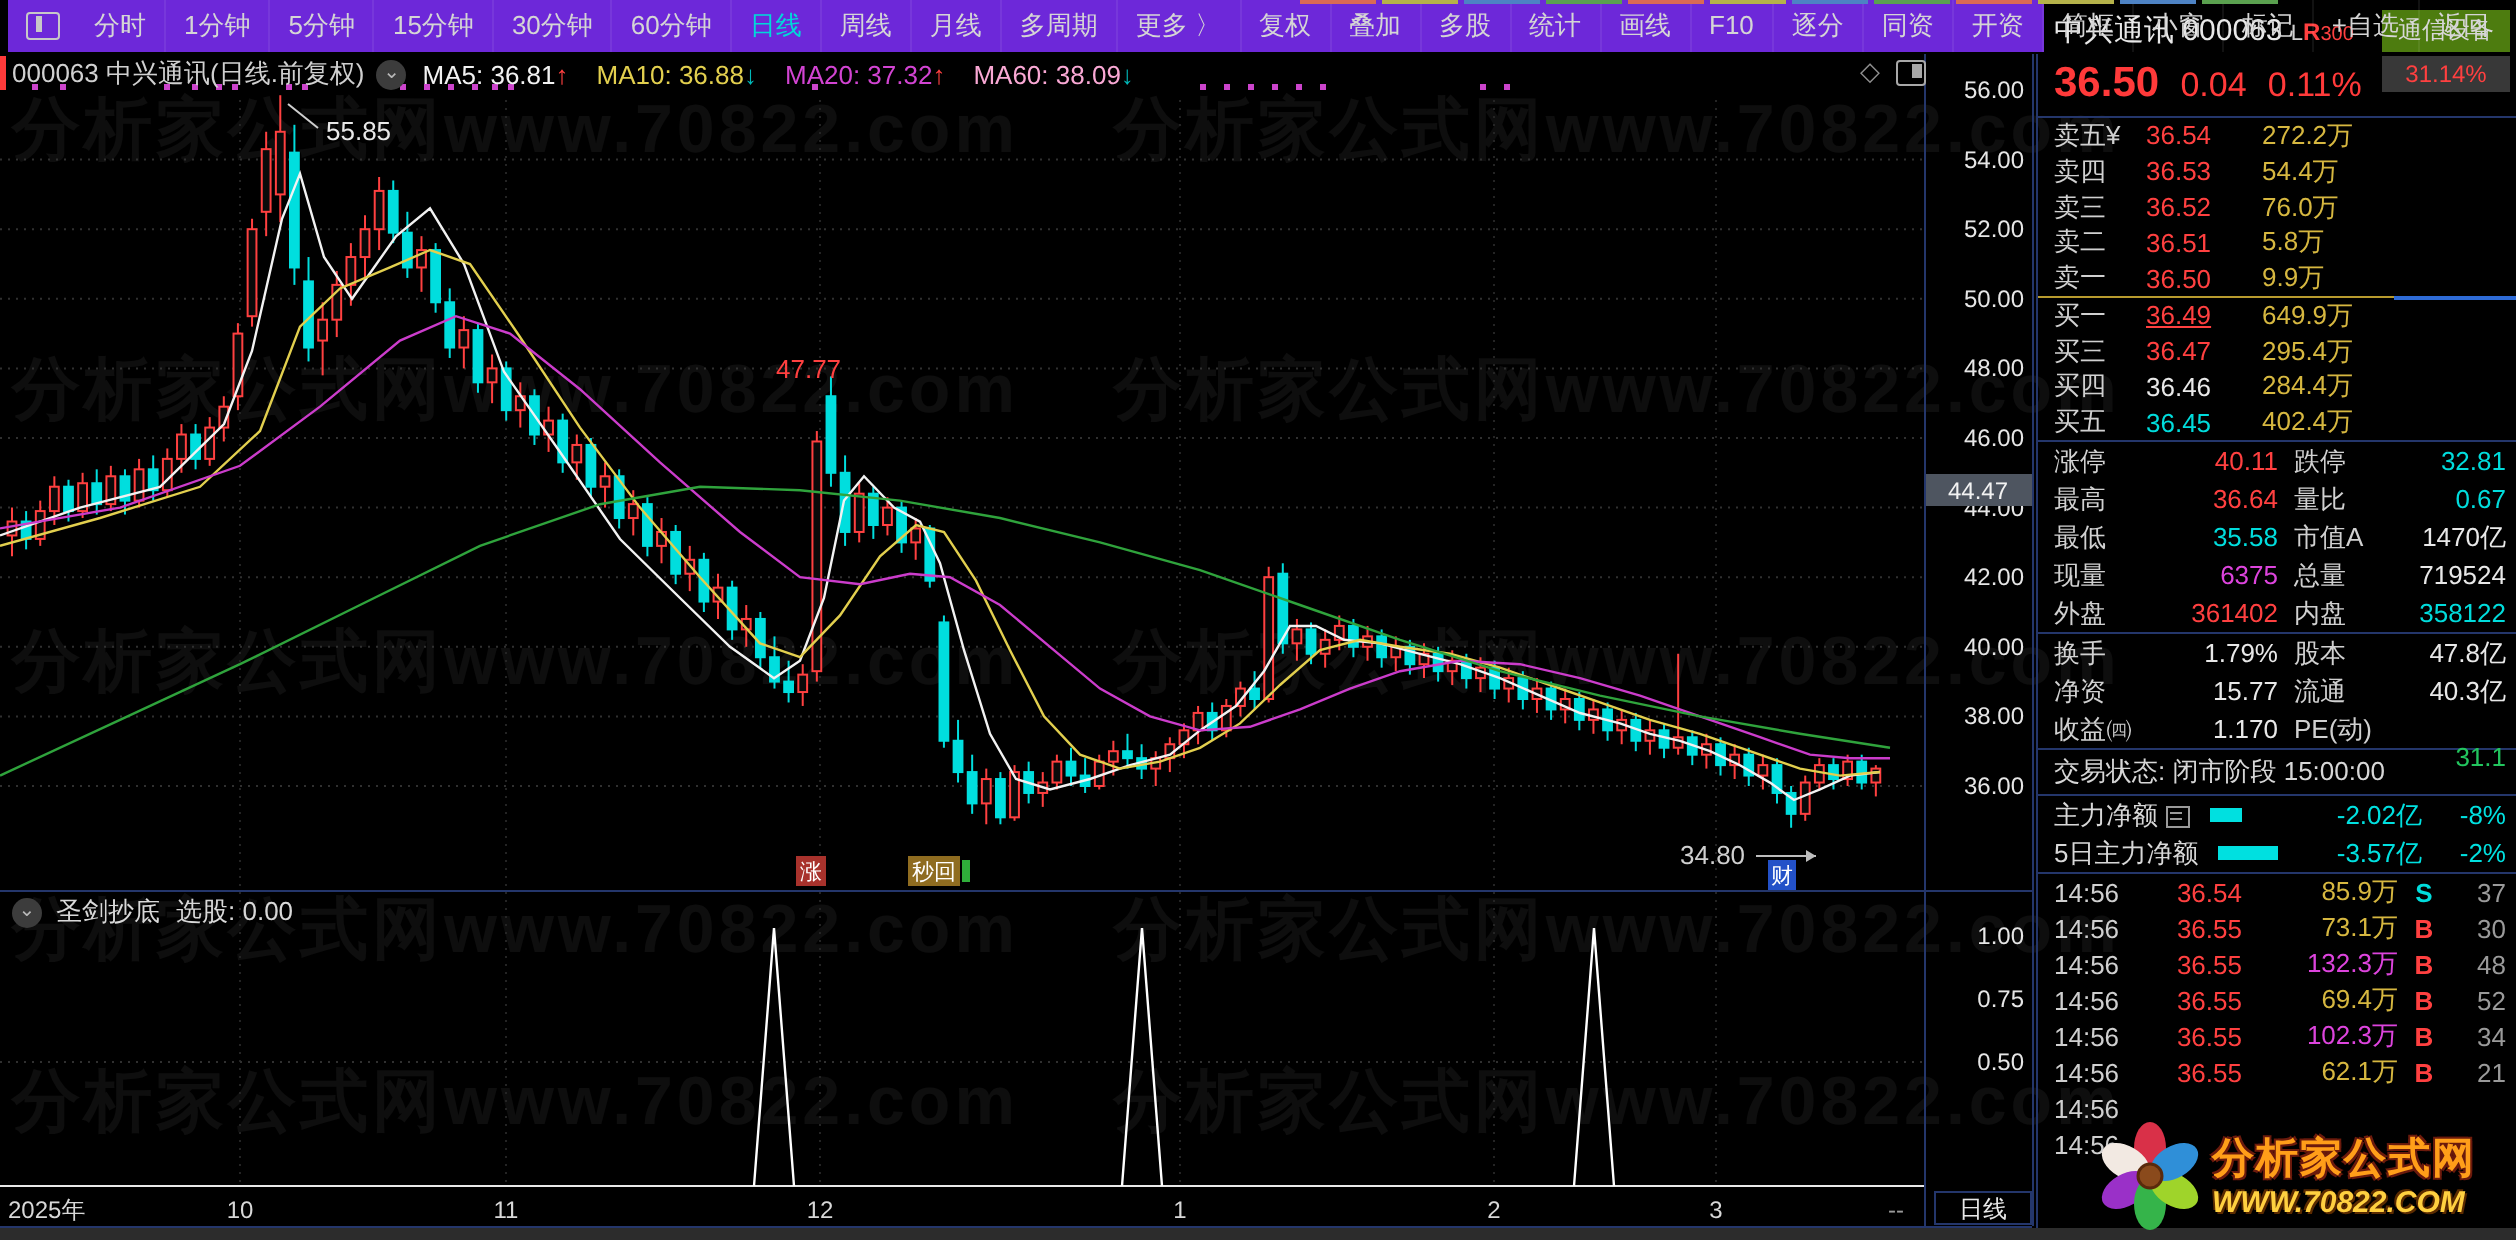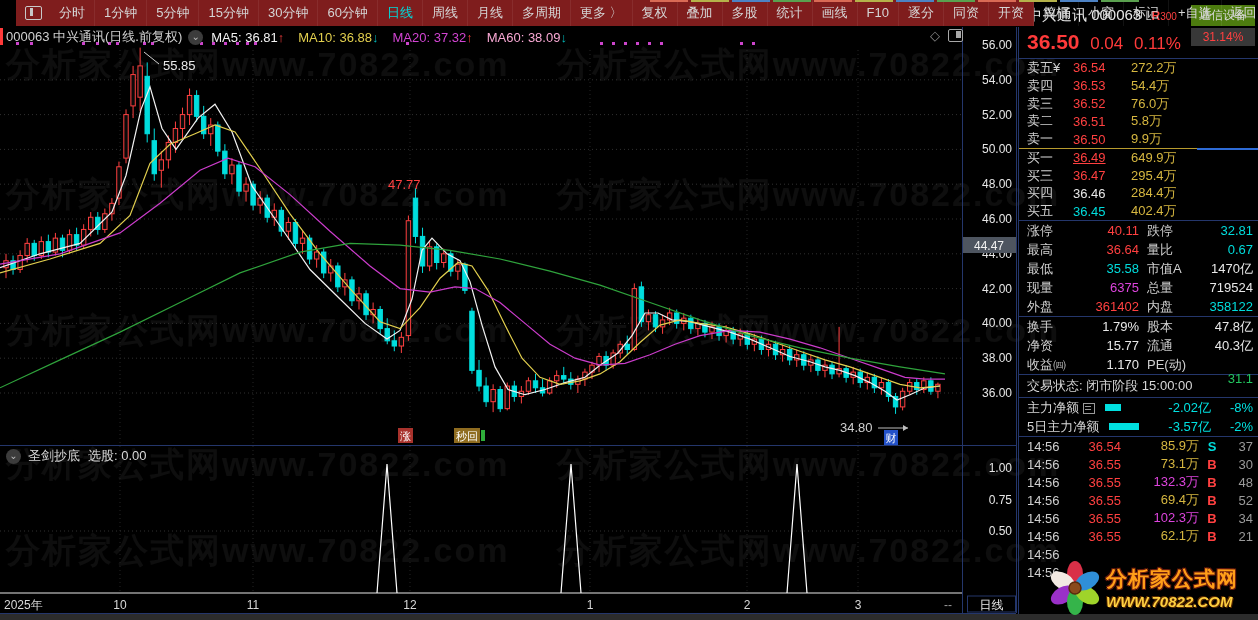--- a/index.html
+++ b/index.html
@@ -4,21 +4,21 @@
 <style>
   html,body{margin:0;padding:0;background:#000;}
   .app{position:relative;width:1258px;height:620px;background:#000;overflow:hidden;
        font-family:"Liberation Sans","DejaVu Sans",sans-serif;}
   
   .wm{position:absolute;left:6px;width:1500px;font-size:34px;font-weight:bold;
       color:rgba(255,255,255,0.055);white-space:nowrap;letter-spacing:2px;z-index:1;pointer-events:none;}
   
   #chart{position:absolute;left:0;top:0;z-index:2;}
   
-  .topbar{position:absolute;left:16px;top:0;width:1018px;height:26px;background:#7f1d1d;
+  .topbar{position:absolute;left:4px;top:0;width:1018px;height:26px;background:#6d28d9;
           display:flex;align-items:center;z-index:4;border-bottom:1px solid #000;}
   .tb-icon{width:15px;height:12px;border:1px solid #c8c8c8;border-radius:2px;margin:0 8px 0 9px;position:relative;flex:0 0 auto;}
   .tb-icon::after{content:"";position:absolute;left:4px;top:1px;width:3px;height:8px;background:#c8c8c8;}
   .mi{color:#d5d5d5;font-size:13px;padding:0 9px;height:26px;line-height:26px;white-space:nowrap;
       border-left:1px solid rgba(255,255,255,0.07);cursor:default;}
   .mi.first{border-left:none;}
   .mi.active{color:#00d9d9;}
   .mi-gap{width:26px;}
   .strip{position:absolute;top:0;height:2px;z-index:5;}
   

